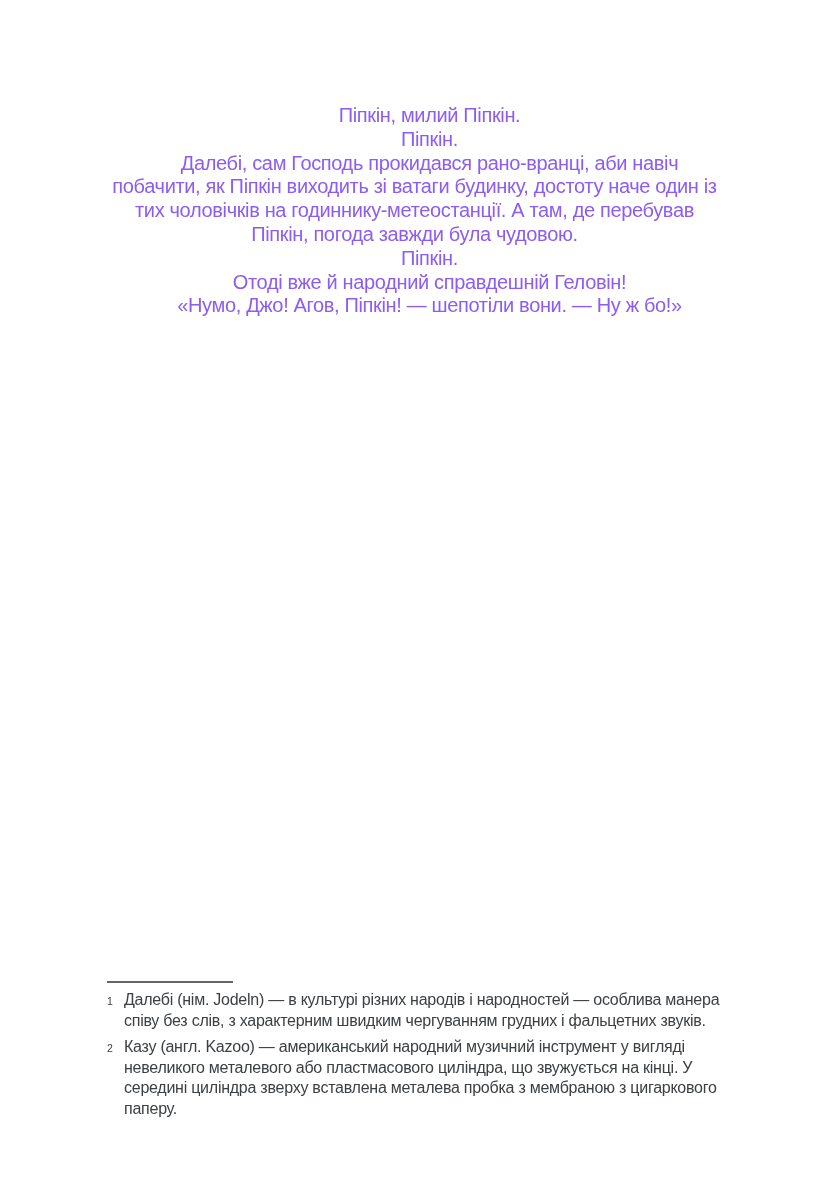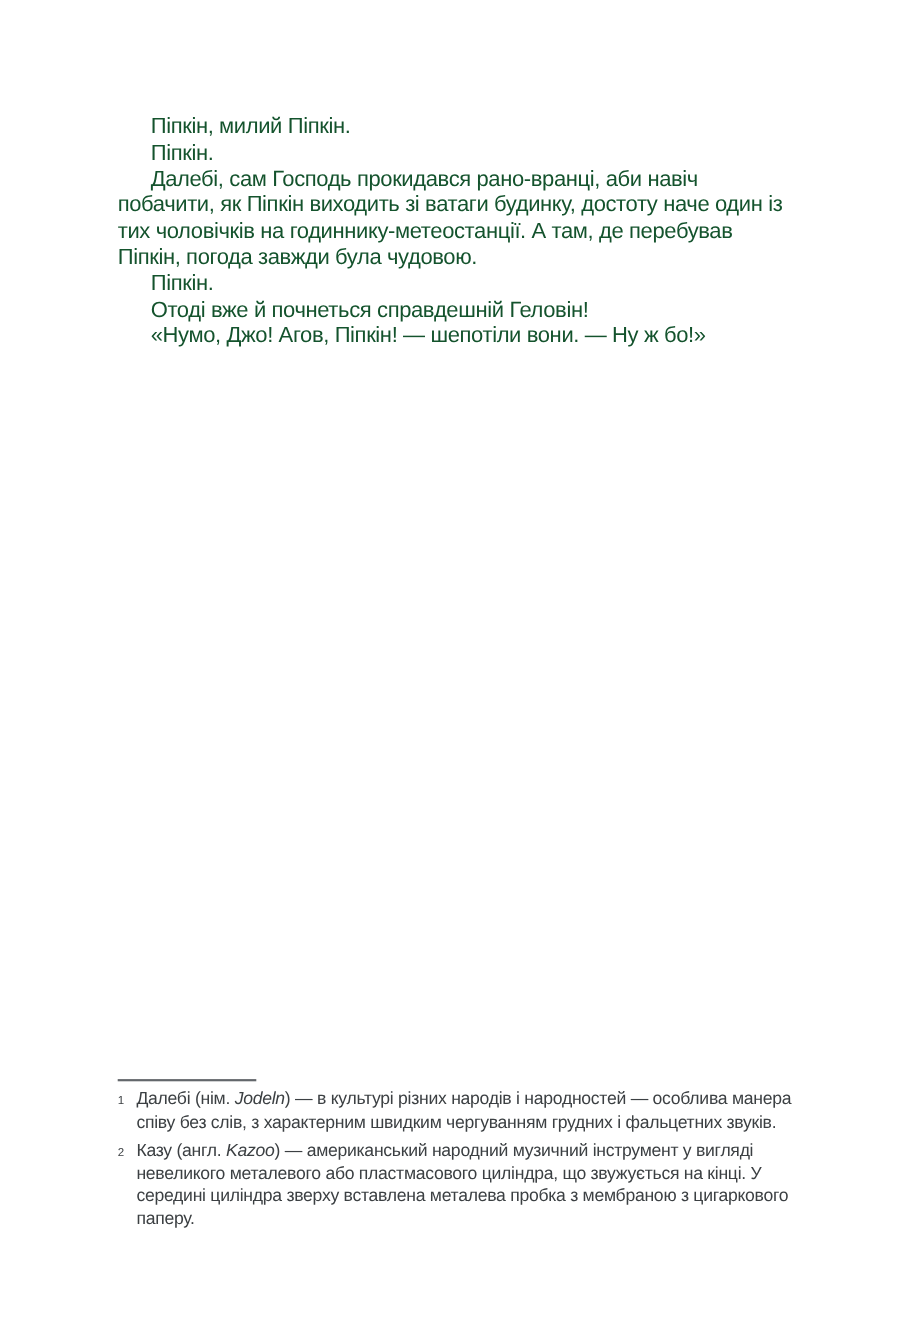--- a/index.html
+++ b/index.html
@@ -17,25 +17,25 @@
   .page {
     position: absolute;
     inset: 0;
     background: #ffffff;
   }
   .body-text {
     position: absolute;
     left: 107px;
     top: 104px;
     width: 615px;
-    color: #14532d;
+    color: #8b5cf6;
     font-size: 20px;
     line-height: 23.8px;
     letter-spacing: -0.35px;
-    text-align: left;
+    text-align: center;
   }
   .para {
     margin: 0;
     text-indent: 30px;
   }
   .footnotes {
     position: absolute;
     left: 107px;
     top: 981px;
     width: 632px;
@@ -63,34 +63,33 @@
     position: relative;
     top: -3px;
     align-self: stretch;
     padding-top: 4px;
     box-sizing: border-box;
   }
   .fn-body {
     flex: 1;
   }
   .fn-body .fn-term {
-    font-style: italic;
   }
 </style>
 </head>
 <body>
 
 <div class="page">
 
   <div class="body-text">
     <p class="para">Піпкін, милий Піпкін.</p>
     <p class="para">Піпкін.</p>
     <p class="para">Далебі, сам Господь прокидався рано-вранці, аби навіч побачити, як Піпкін виходить зі ватаги будинку, достоту наче один із тих чоловічків на годиннику-метеостанції. А там, де перебував Піпкін, погода завжди була чудовою.</p>
     <p class="para">Піпкін.</p>
-    <p class="para">Отоді вже й почнеться справдешній Геловін!</p>
+    <p class="para">Отоді вже й народний справдешній Геловін!</p>
     <p class="para">«Нумо, Джо! Агов, Піпкін! — шепотіли вони. — Ну ж бо!»</p>
   </div>
 
   <div class="footnotes">
     <div class="fn-rule"></div>
 
     <div class="footnote">
       <span class="fn-marker">1</span>
       <span class="fn-body"><span>Далебі (нім. </span><span class="fn-term">Jodeln</span><span>) — в культурі різних народів і народностей — особлива манера співу без слів, з характерним швидким чергуванням грудних і фальцетних звуків.</span></span>
     </div>

